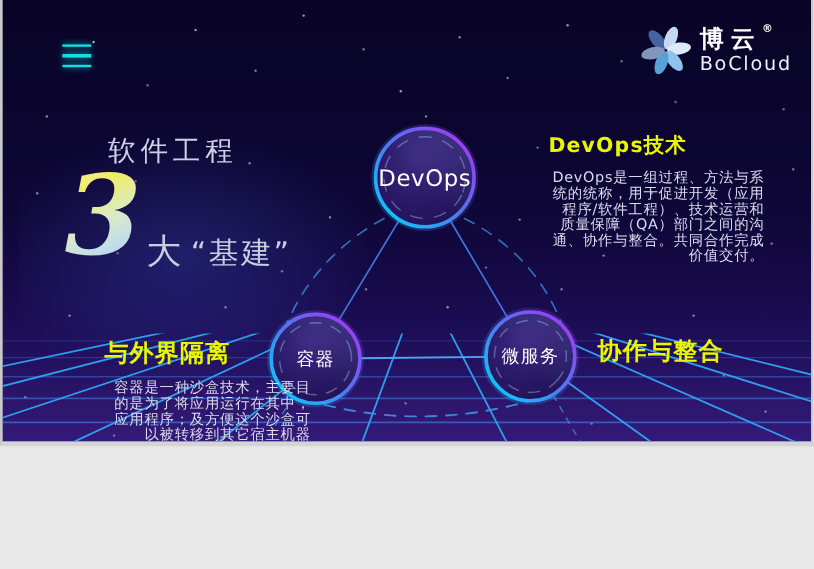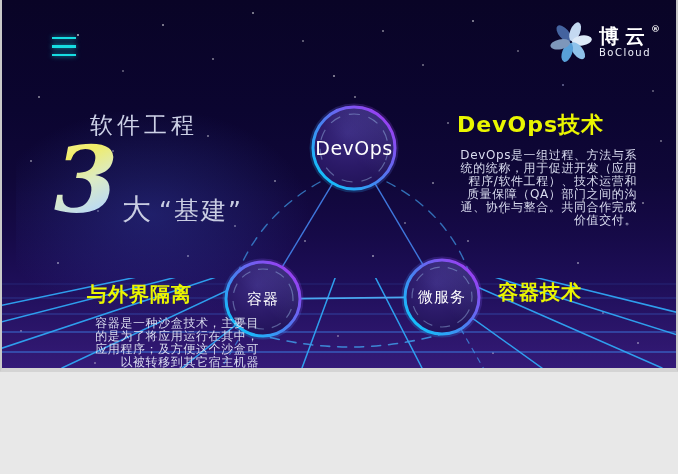--- a/index.html
+++ b/index.html
@@ -39,32 +39,32 @@
     background:radial-gradient(ellipse at 45% 50%, rgba(58,78,190,.32) 0%, rgba(58,78,190,.14) 40%, rgba(58,78,190,0) 68%); }
   
   .hamburger{ position:absolute; left:50px; top:37px; width:24px; cursor:pointer; }
   .hamburger span{ display:block; height:2px; background:#16dde2; margin-bottom:6px; box-shadow:0 0 5px rgba(22,221,226,.8); }
   .hamburger span:nth-child(2){ height:3px; }
   .hamburger span:last-child{ margin-bottom:0; }
   
   .logo{ position:absolute; right:16px; top:20px; display:flex; align-items:center; gap:7px; cursor:pointer; }
   .logo-cn{ font-size:20px; font-weight:bold; color:#ffffff; letter-spacing:6px; line-height:1.1; white-space:nowrap; }
   .logo-cn .reg{ font-size:9px; vertical-align:top; letter-spacing:0; color:#ffffff; }
-  .logo-en{ font-size:10px; color:#eef0fa; letter-spacing:1.5px; }
+  .logo-en{ font-size:16px; color:#eef0fa; letter-spacing:1.5px; }
   
   .hero-eyebrow{ position:absolute; left:88px; top:110px; font-size:23px; color:#ccd0e6; letter-spacing:4px; }
   .hero-number{ position:absolute; left:52px; top:134px; font-family:"DejaVu Serif",serif; font-style:italic;
     font-size:92px; line-height:1; font-weight:bold;
     background:linear-gradient(155deg,#f5f0a2 4%,#f0ec66 26%,#dcebc4 52%,#bcdaf2 78%,#a9cef0 100%);
     -webkit-background-clip:text; background-clip:text; color:transparent; }
   .hero-suffix{ position:absolute; left:120px; top:190px; color:#c9cde2; font-size:25px; letter-spacing:2px;text-align:center; }
   .hero-suffix .unit{ font-size:29px; margin-right:6px; }
   
   .sec{ position:absolute; }
-  .sec h2{ color:#eaf600; font-size:22px; font-weight:bold; letter-spacing:1px; margin-bottom:9px; }
+  .sec h2{ color:#eaf600; font-size:17px; font-weight:bold; letter-spacing:1px; margin-bottom:9px; }
   .sec p{ color:#d9dcef; font-size:12px; line-height:13px; letter-spacing:0.6px;text-align:right; }
   .sec-devops{ left:455px; top:110px; width:180px; }
   .sec-container{ left:85px; top:281px; width:172px; }
   .sec-container h2, .sec-micro h2{ font-size:20px; }
   .sec-micro{ left:496px; top:279px; width:180px; }
   .diagram, .floor{ position:absolute; left:0; top:0; }
   .floor{ top:auto; bottom:0; }
 </style>
 </head>
 <body>
@@ -185,16 +185,16 @@
     <h2>DevOps技术</h2>
     <p>DevOps是一组过程、方法与系统的统称，用于促进开发（应用程序/软件工程）、技术运营和质量保障（QA）部门之间的沟通、协作与整合。共同合作完成价值交付。</p>
   </section>
 
   <section class="sec sec-container">
     <h2>与外界隔离</h2>
     <p>容器是一种沙盒技术，主要目的是为了将应用运行在其中，应用程序；及方便这个沙盒可以被转移到其它宿主机器</p>
   </section>
 
   <section class="sec sec-micro">
-    <h2>容器技术</h2>
+    <h2>协作与整合</h2>
   </section>
 
 </div>
 
 </body></html>

